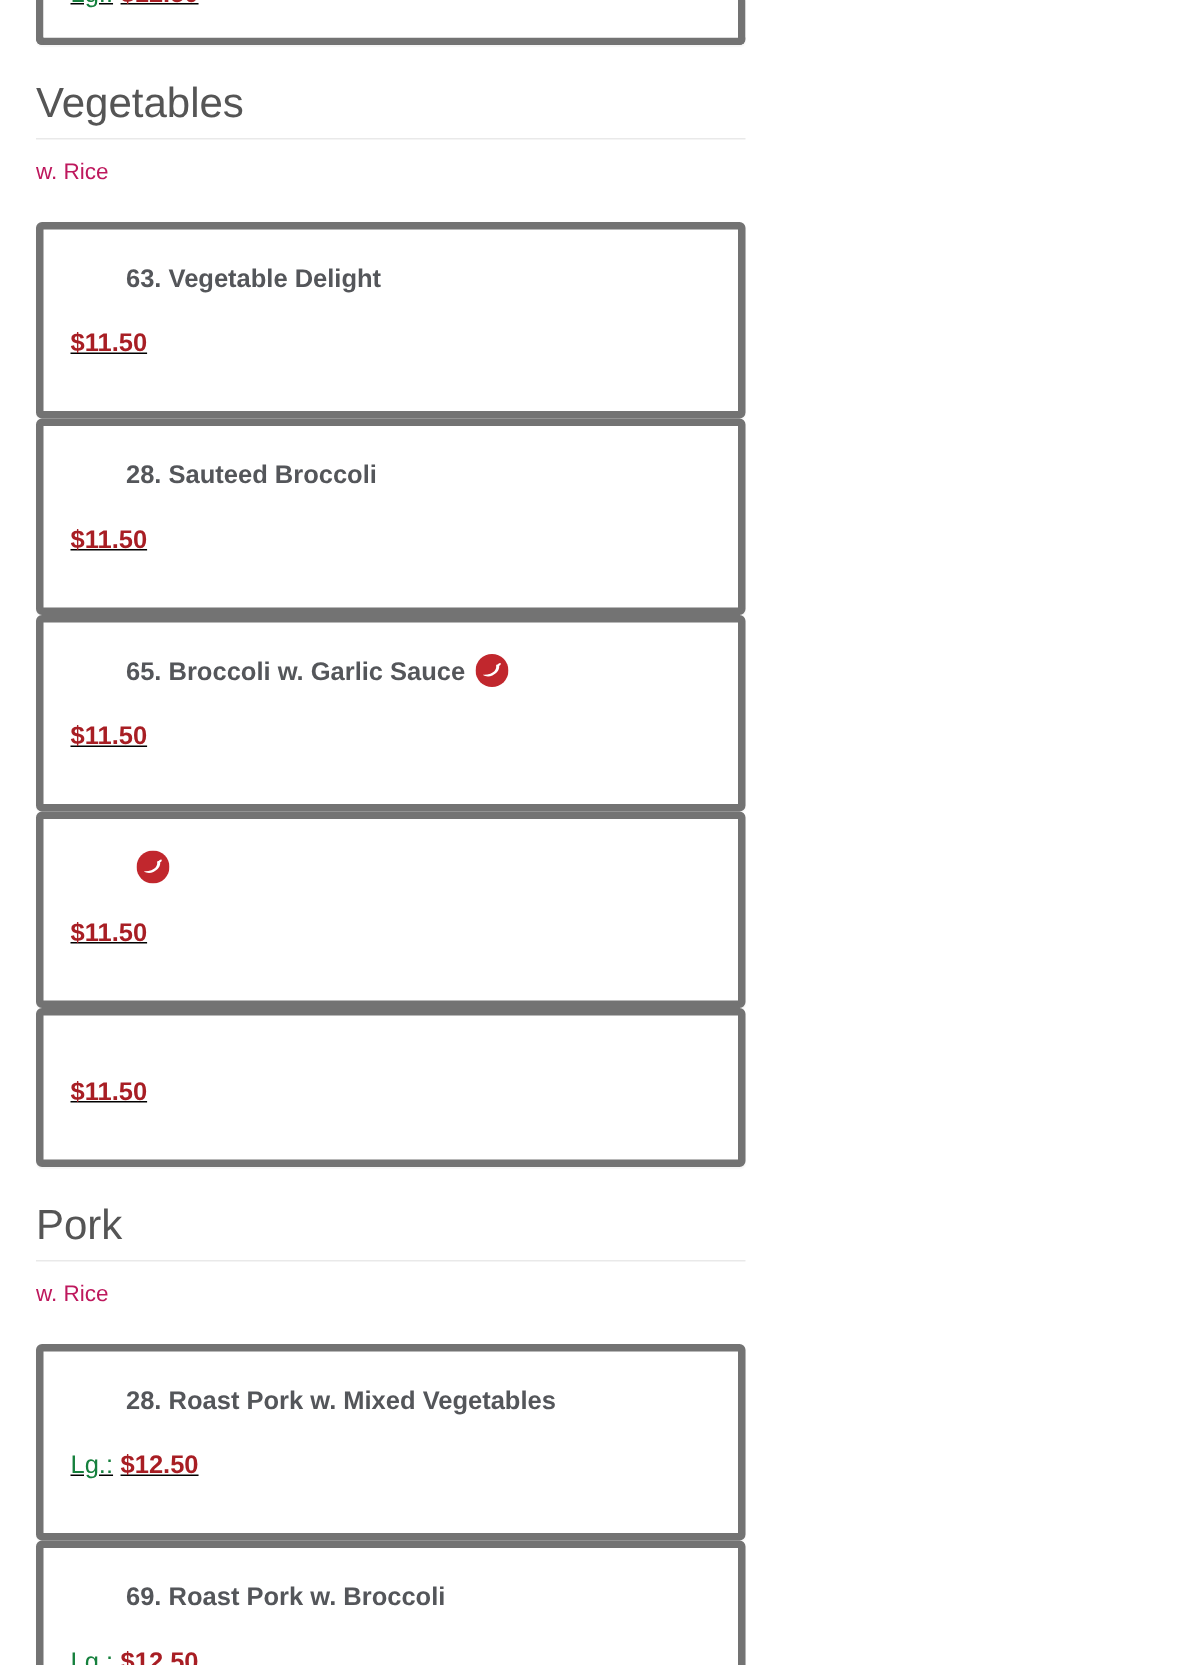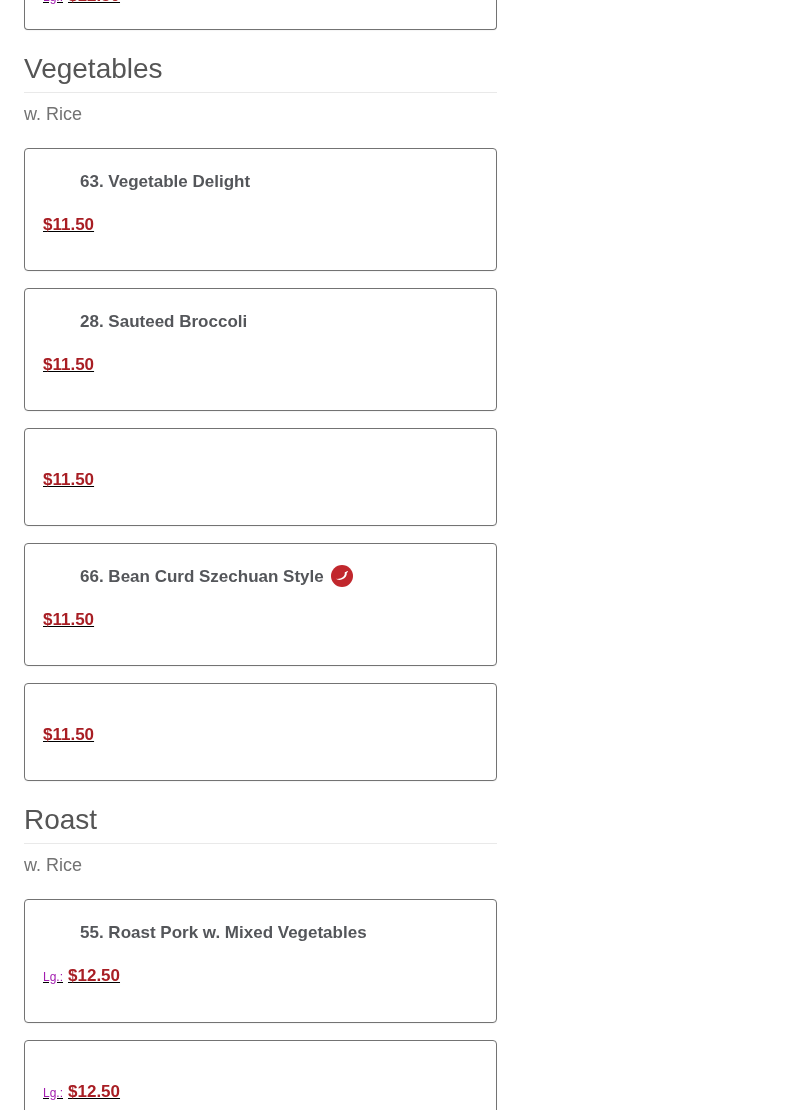--- a/index.html
+++ b/index.html
@@ -13,25 +13,25 @@
   }
   .content-col {
     position: absolute;
     left: 24px;
     top: 0;
     width: 473px;
   }
   
   .card {
     background: #ffffff;
-    border: 1px solid #737373;
+    border: 5px solid #737373;
     border-radius: 4px;
     box-shadow: 0 1px 1px rgba(0,0,0,0.04);
     padding: 20px 18px 36px 18px;
-    margin-bottom: 17px;
+    margin-bottom: 0;
     box-sizing: border-box;
     cursor: pointer;
   }
   .card-title {
     margin: 0 0 0 37px;
     font-size: 17px;
     line-height: 25px;
     font-weight: bold;
     color: #54565a;
   }
@@ -44,23 +44,23 @@
     margin-top: -3px;
   }
   .spicy-badge svg { display: block; width: 22px; height: 22px; }
   .price-line {
     margin: 22px 0 0 0;
     font-size: 17px;
     line-height: 18px;
     text-decoration: underline;
   }
   .size-label {
-    color: #a21caf;
+    color: #15803d;
     font-weight: normal;
-    font-size: 12px;
+    font-size: 17px;
     margin-right: 5px;
   }
   .price {
     color: #a81e24;
     font-weight: bold;
   }
   
   .card.partial {
     height: 30px;
     padding: 0;
@@ -82,23 +82,23 @@
     margin: 0;
     padding-bottom: 6px;
     border-bottom: 1px solid #e9e9e9;
     font-size: 28px;
     line-height: 34px;
     font-weight: 400;
     color: #555555;
   }
   .section-note {
     margin: 12px 0 24px 0;
-    font-size: 18px;
+    font-size: 15px;
     line-height: 19px;
-    color: #737373;
+    color: #be185d;
   }
 </style>
 </head>
 <body>
 
 <div class="content-col">
 
   <div class="card partial">
     <p class="price-line">
       <span class="size-label">Lg.:</span><span class="price">$12.50</span>
@@ -118,55 +118,60 @@
   </div>
 
   <div class="card">
     <h3 class="card-title"><span class="t">28. Sauteed Broccoli</span></h3>
     <p class="price-line">
       <span class="price" style="color: rgb(168, 30, 36);">$11.50</span>
     </p>
   </div>
 
   <div class="card">
+    <h3 class="card-title"><span class="t">65. Broccoli w. Garlic Sauce</span><span class="spicy-badge"><svg viewBox="0 0 24 24" xmlns="http://www.w3.org/2000/svg">
+                  <circle class="badge-circle" cx="12" cy="12" r="12" fill="#c1272d"></circle>
+                  <path fill="#ffffff" d="M5.3 15.1 C7 16.4 9.8 16.7 12.3 15.6 C15.6 14.2 17.6 11.3 17.2 8.6 C17.9 8.3 18.4 7.6 18.4 6.9 C18.4 6.6 18.1 6.4 17.8 6.5 C17.2 6.7 16.6 7.1 16.1 7.6 C15.5 7.4 14.9 7.9 15 8.6 C15.4 11 13.7 13.3 10.8 14.4 C8.9 15.1 6.8 15.3 5.3 15.1 Z"></path>
+                </svg></span></h3>
     <p class="price-line">
       <span class="price" style="color: rgb(168, 30, 36);">$11.50</span>
     </p>
   </div>
 
   <div class="card">
-    <h3 class="card-title"><span class="t">66. Bean Curd Szechuan Style</span><span class="spicy-badge"><svg viewBox="0 0 24 24" xmlns="http://www.w3.org/2000/svg">
+    <h3 class="card-title"><span class="spicy-badge"><svg viewBox="0 0 24 24" xmlns="http://www.w3.org/2000/svg">
                   <circle class="badge-circle" cx="12" cy="12" r="12" fill="#c1272d"></circle>
                   <path fill="#ffffff" d="M5.3 15.1 C7 16.4 9.8 16.7 12.3 15.6 C15.6 14.2 17.6 11.3 17.2 8.6 C17.9 8.3 18.4 7.6 18.4 6.9 C18.4 6.6 18.1 6.4 17.8 6.5 C17.2 6.7 16.6 7.1 16.1 7.6 C15.5 7.4 14.9 7.9 15 8.6 C15.4 11 13.7 13.3 10.8 14.4 C8.9 15.1 6.8 15.3 5.3 15.1 Z"></path>
                 </svg></span></h3>
     <p class="price-line">
       <span class="price" style="color: rgb(168, 30, 36);">$11.50</span>
     </p>
   </div>
 
   <div class="card">
     <p class="price-line">
       <span class="price" style="color: rgb(168, 30, 36);">$11.50</span>
     </p>
   </div>
 </div>
   </section>
 
   <section class="menu-section">
-    <h2 class="section-title">Roast</h2>
+    <h2 class="section-title">Pork</h2>
     <p class="section-note">w. Rice</p>
     <div class="cards">
   <div class="card">
-    <h3 class="card-title"><span class="t">55. Roast Pork w. Mixed Vegetables</span></h3>
+    <h3 class="card-title"><span class="t">28. Roast Pork w. Mixed Vegetables</span></h3>
     <p class="price-line">
       <span class="size-label">Lg.:</span><span class="price" style="color: rgb(168, 30, 36);">$12.50</span>
     </p>
   </div>
 
   <div class="card">
+    <h3 class="card-title"><span class="t">69. Roast Pork w. Broccoli</span></h3>
     <p class="price-line">
       <span class="size-label">Lg.:</span><span class="price" style="color: rgb(168, 30, 36);">$12.50</span>
     </p>
   </div>
 </div>
   </section>
 </div>
 </div>
 
 </body></html>

